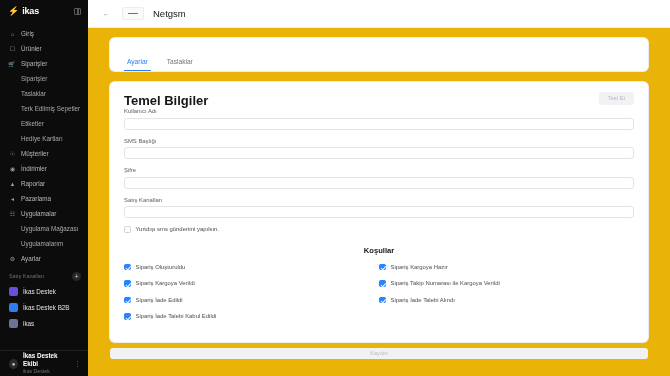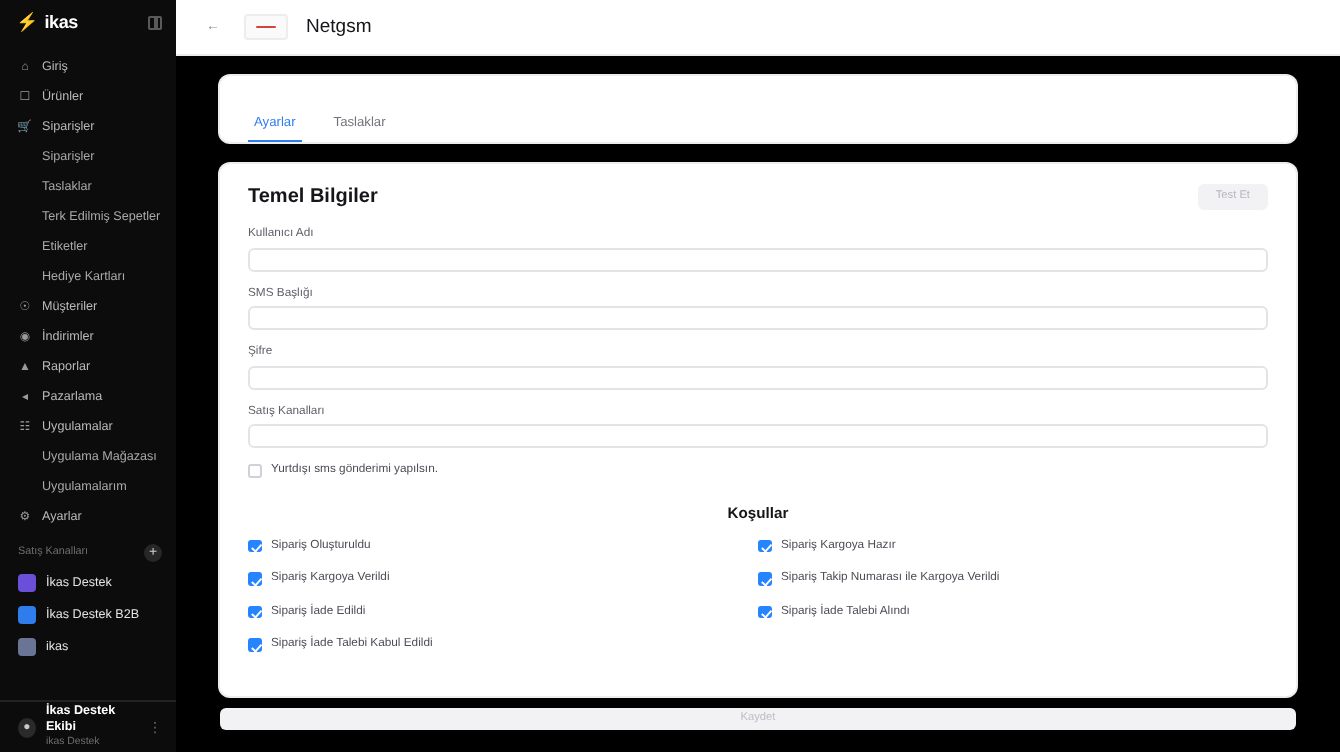--- a/index.html
+++ b/index.html
@@ -73,21 +73,21 @@
   .ava {
     width: 10px; height: 10px; border-radius: 50%;
     background: #2a2a2a; color: #c9c9c9; font-size: 6px;
     display: flex; align-items: center; justify-content: center;
   }
   .u-name { color: #fff; font-size: 6.3px; font-weight: 700; line-height: 1.25; }
   .u-sub { color: #6f6f6f; font-size: 5.2px; line-height: 1.25; }
   .u-dots { margin-left: auto; color: #6f6f6f; font-size: 7px; }
 
   
-  .main { flex: 1 1 auto; height: 376px; background: #000000; overflow: hidden; }
+  .main { flex: 1 1 auto; height: 376px; background: #eab308; overflow: hidden; }
   .topbar {
     height: 28px; background: #fff;
     display: flex; align-items: center; gap: 9px; padding: 0 12px;
     border-bottom: 1px solid #ececef;
   }
   .back-btn {
     width: 13px; height: 13px; border-radius: 3px;
     display: flex; align-items: center; justify-content: center;
     color: #8a8a93; font-size: 7px;
   }
@@ -105,21 +105,21 @@
     box-shadow: 0 0 0 1px #ededf0;
   }
   .card.tabs-card { padding: 0 14px; height: 33px; display: flex; align-items: flex-end; margin-bottom: 11px; }
   .tab {
     font-size: 6.6px; color: #72727c; padding: 0 3px 5px 3px; margin-right: 13px;
     border-bottom: 1.6px solid transparent;
   }
   .tab.active { color: #2f7ced; border-bottom-color: #2f7ced; }
 
   .card.form-card { padding: 11px 14px 12px 14px; position: relative; }
-  .sec-title { font-size: 10px; color: #16161a; font-weight: 700; margin-bottom: 10px; }
+  .sec-title { font-size: 13px; color: #16161a; font-weight: 700; }
   .test-btn {
     position: absolute; right: 14px; top: 10px;
     background: #f2f2f4; color: #b6b6bd; border-radius: 3px;
     font-size: 5.6px; padding: 3.5px 9px; line-height: 1;
   }
   .field { margin-bottom: 8px; }
   .field label { display: block; font-size: 5.9px; color: #5e5e68; margin-bottom: 3.5px; }
   .field .inp {
     height: 12px; border-radius: 3px; border: 1px solid #e4e4e8; background: #fff;
   }

